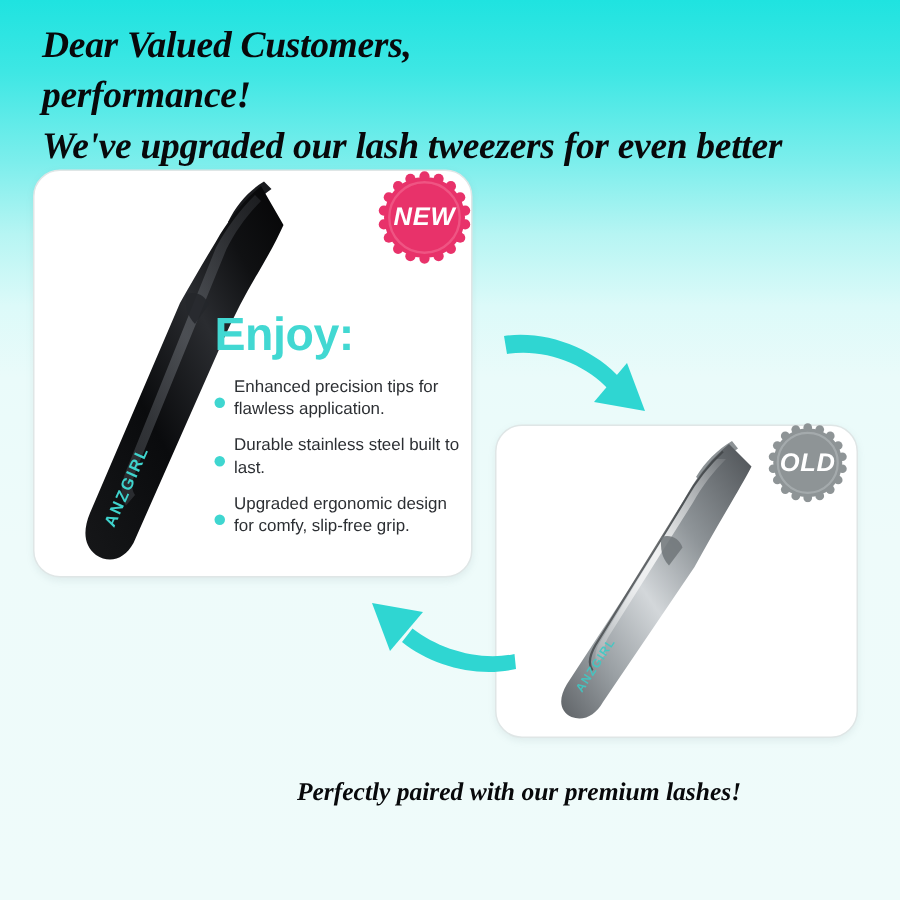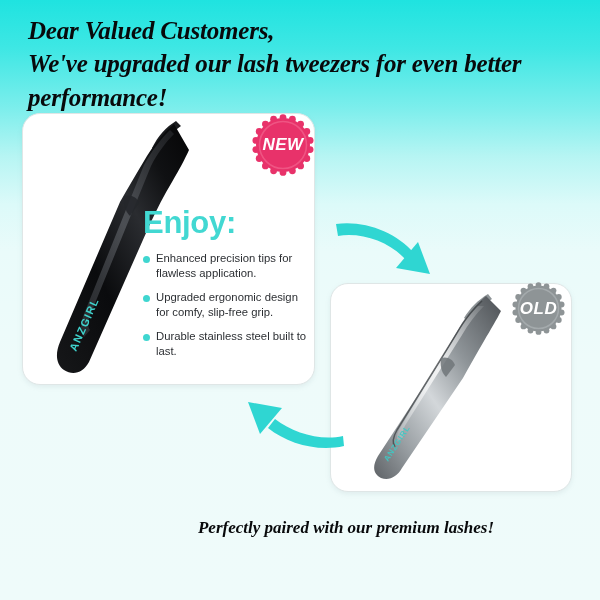--- a/index.html
+++ b/index.html
@@ -107,21 +107,21 @@
     font-family: "Liberation Sans", sans-serif;
     font-size: 31px;
     font-weight: bold;
     color: #42d8d2;
     line-height: 1;
     margin-bottom: 13px;
     letter-spacing: -0.3px;
   }
   .bullet-row {
     display: flex;
-    align-items: flex-start;
+    align-items: center;
     margin-bottom: 9px;
   }
   .bullet-dot {
     flex: 0 0 auto;
     width: 7px;
     height: 7px;
     border-radius: 50%;
     background: #3fd6d0;
     margin-top: 5px;
     margin-right: 6px;
@@ -163,22 +163,22 @@
   }
   .footer div { white-space: nowrap; }
 </style>
 </head>
 <body>
 
 <div id="poster">
 
   <div class="headline">
     <div>Dear Valued Customers,</div>
+    <div>performance!</div>
     <div>We've upgraded our lash tweezers for even better</div>
-    <div>performance!</div>
   </div>
 
   <div class="card" id="card-new"></div>
 
   <svg class="tweezer-svg" id="tweezer-new" width="190" height="268" viewBox="0 0 190 268">
     <defs>
       <linearGradient id="blkBody" x1="0" y1="1" x2="1" y2="0">
         <stop offset="0%" stop-color="#161719"></stop>
         <stop offset="35%" stop-color="#0a0b0d"></stop>
         <stop offset="62%" stop-color="#2a2c30"></stop>
@@ -245,25 +245,25 @@
 
   <div id="enjoy-block">
     <div id="enjoy-title">Enjoy:</div>
 
     <div class="bullet-row">
       <span class="bullet-dot"></span>
       <span class="bullet-text">Enhanced precision tips for flawless application.</span>
     </div>
     <div class="bullet-row">
       <span class="bullet-dot"></span>
-      <span class="bullet-text">Upgraded ergonomic design for comfy, slip-free grip.</span>
+      <span class="bullet-text">Durable stainless steel built to last.</span>
     </div>
     <div class="bullet-row">
       <span class="bullet-dot"></span>
-      <span class="bullet-text">Durable stainless steel built to last.</span>
+      <span class="bullet-text">Upgraded ergonomic design for comfy, slip-free grip.</span>
     </div>
   </div>
 
   <div class="card" id="card-old"></div>
 
   <svg class="tweezer-svg" id="tweezer-old" width="175" height="190" viewBox="0 0 175 190">
     <defs>
       <linearGradient id="silBody" x1="0" y1="1" x2="1" y2="0">
         <stop offset="0%" stop-color="#5e6266"></stop>
         <stop offset="22%" stop-color="#9aa0a4"></stop>

